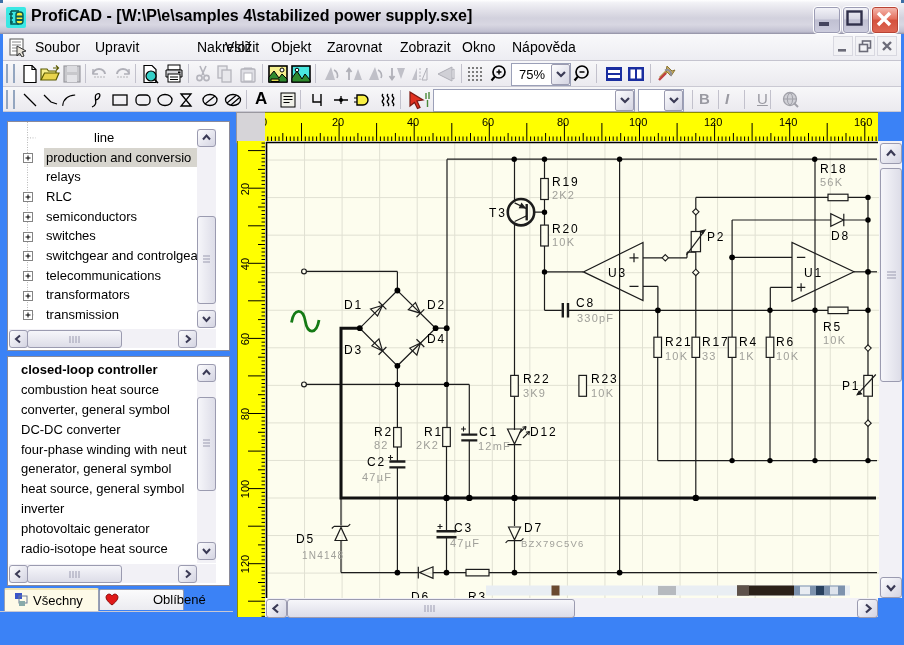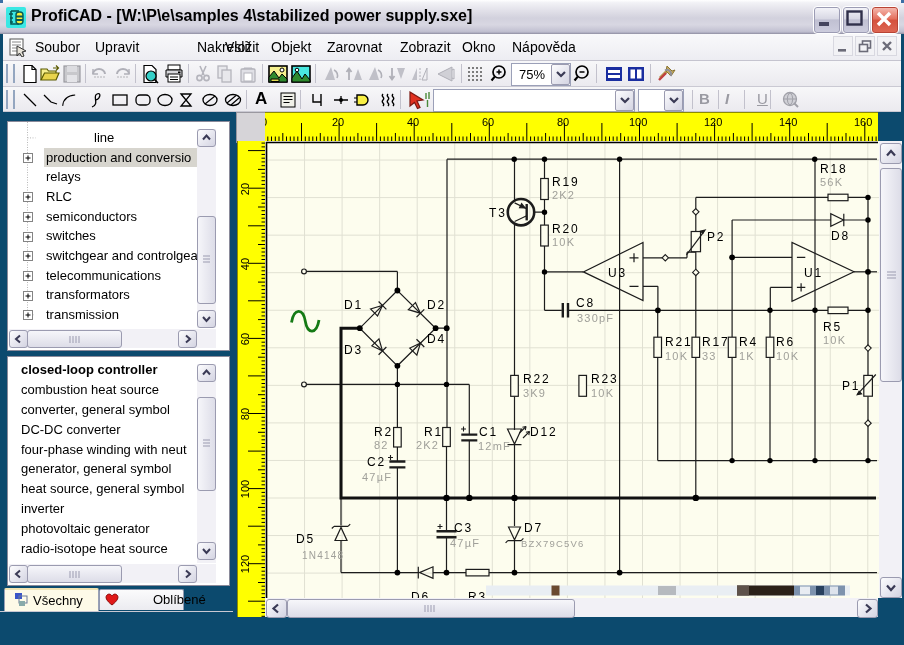--- a/index.html
+++ b/index.html
@@ -1,16 +1,16 @@
 <!DOCTYPE html>
 <html><head><meta charset="utf-8">
 <style>
 html,body{margin:0;padding:0;}
 body{font-family:"Liberation Sans",sans-serif;}
-#win{position:relative;width:904px;height:645px;overflow:hidden;background:#0c4a6e;}
+#win{position:relative;width:904px;height:645px;overflow:hidden;background:#3b82f6;}
 .abs{position:absolute;}
 
 #titlebar{left:0;top:0;width:904px;height:33px;
  background:linear-gradient(#ffffff,#f2f2f6 8%,#e3e2ea 30%,#d2d1dd 55%,#d8d7e2 75%,#c2c1d1 95%,#a9a8bc 100%);
  border-bottom:1px solid #9a99ac;}
 #titlebar .corner{left:0;top:0;width:3px;height:3px;background:#3a6ea5;}
 #titlebar .cornerR{right:0;left:auto;top:0;width:3px;height:3px;background:#3a6ea5;}
 #appicon{left:6px;top:7px;width:20px;height:21px;background:#3ae8e4;border-radius:2px;}
 #title-text{left:31px;top:7px;font-size:16px;font-weight:bold;color:#000;white-space:nowrap;letter-spacing:0px;}
 .tbtn{top:6px;width:26px;height:26px;border-radius:4px;border:1px solid #fff;

